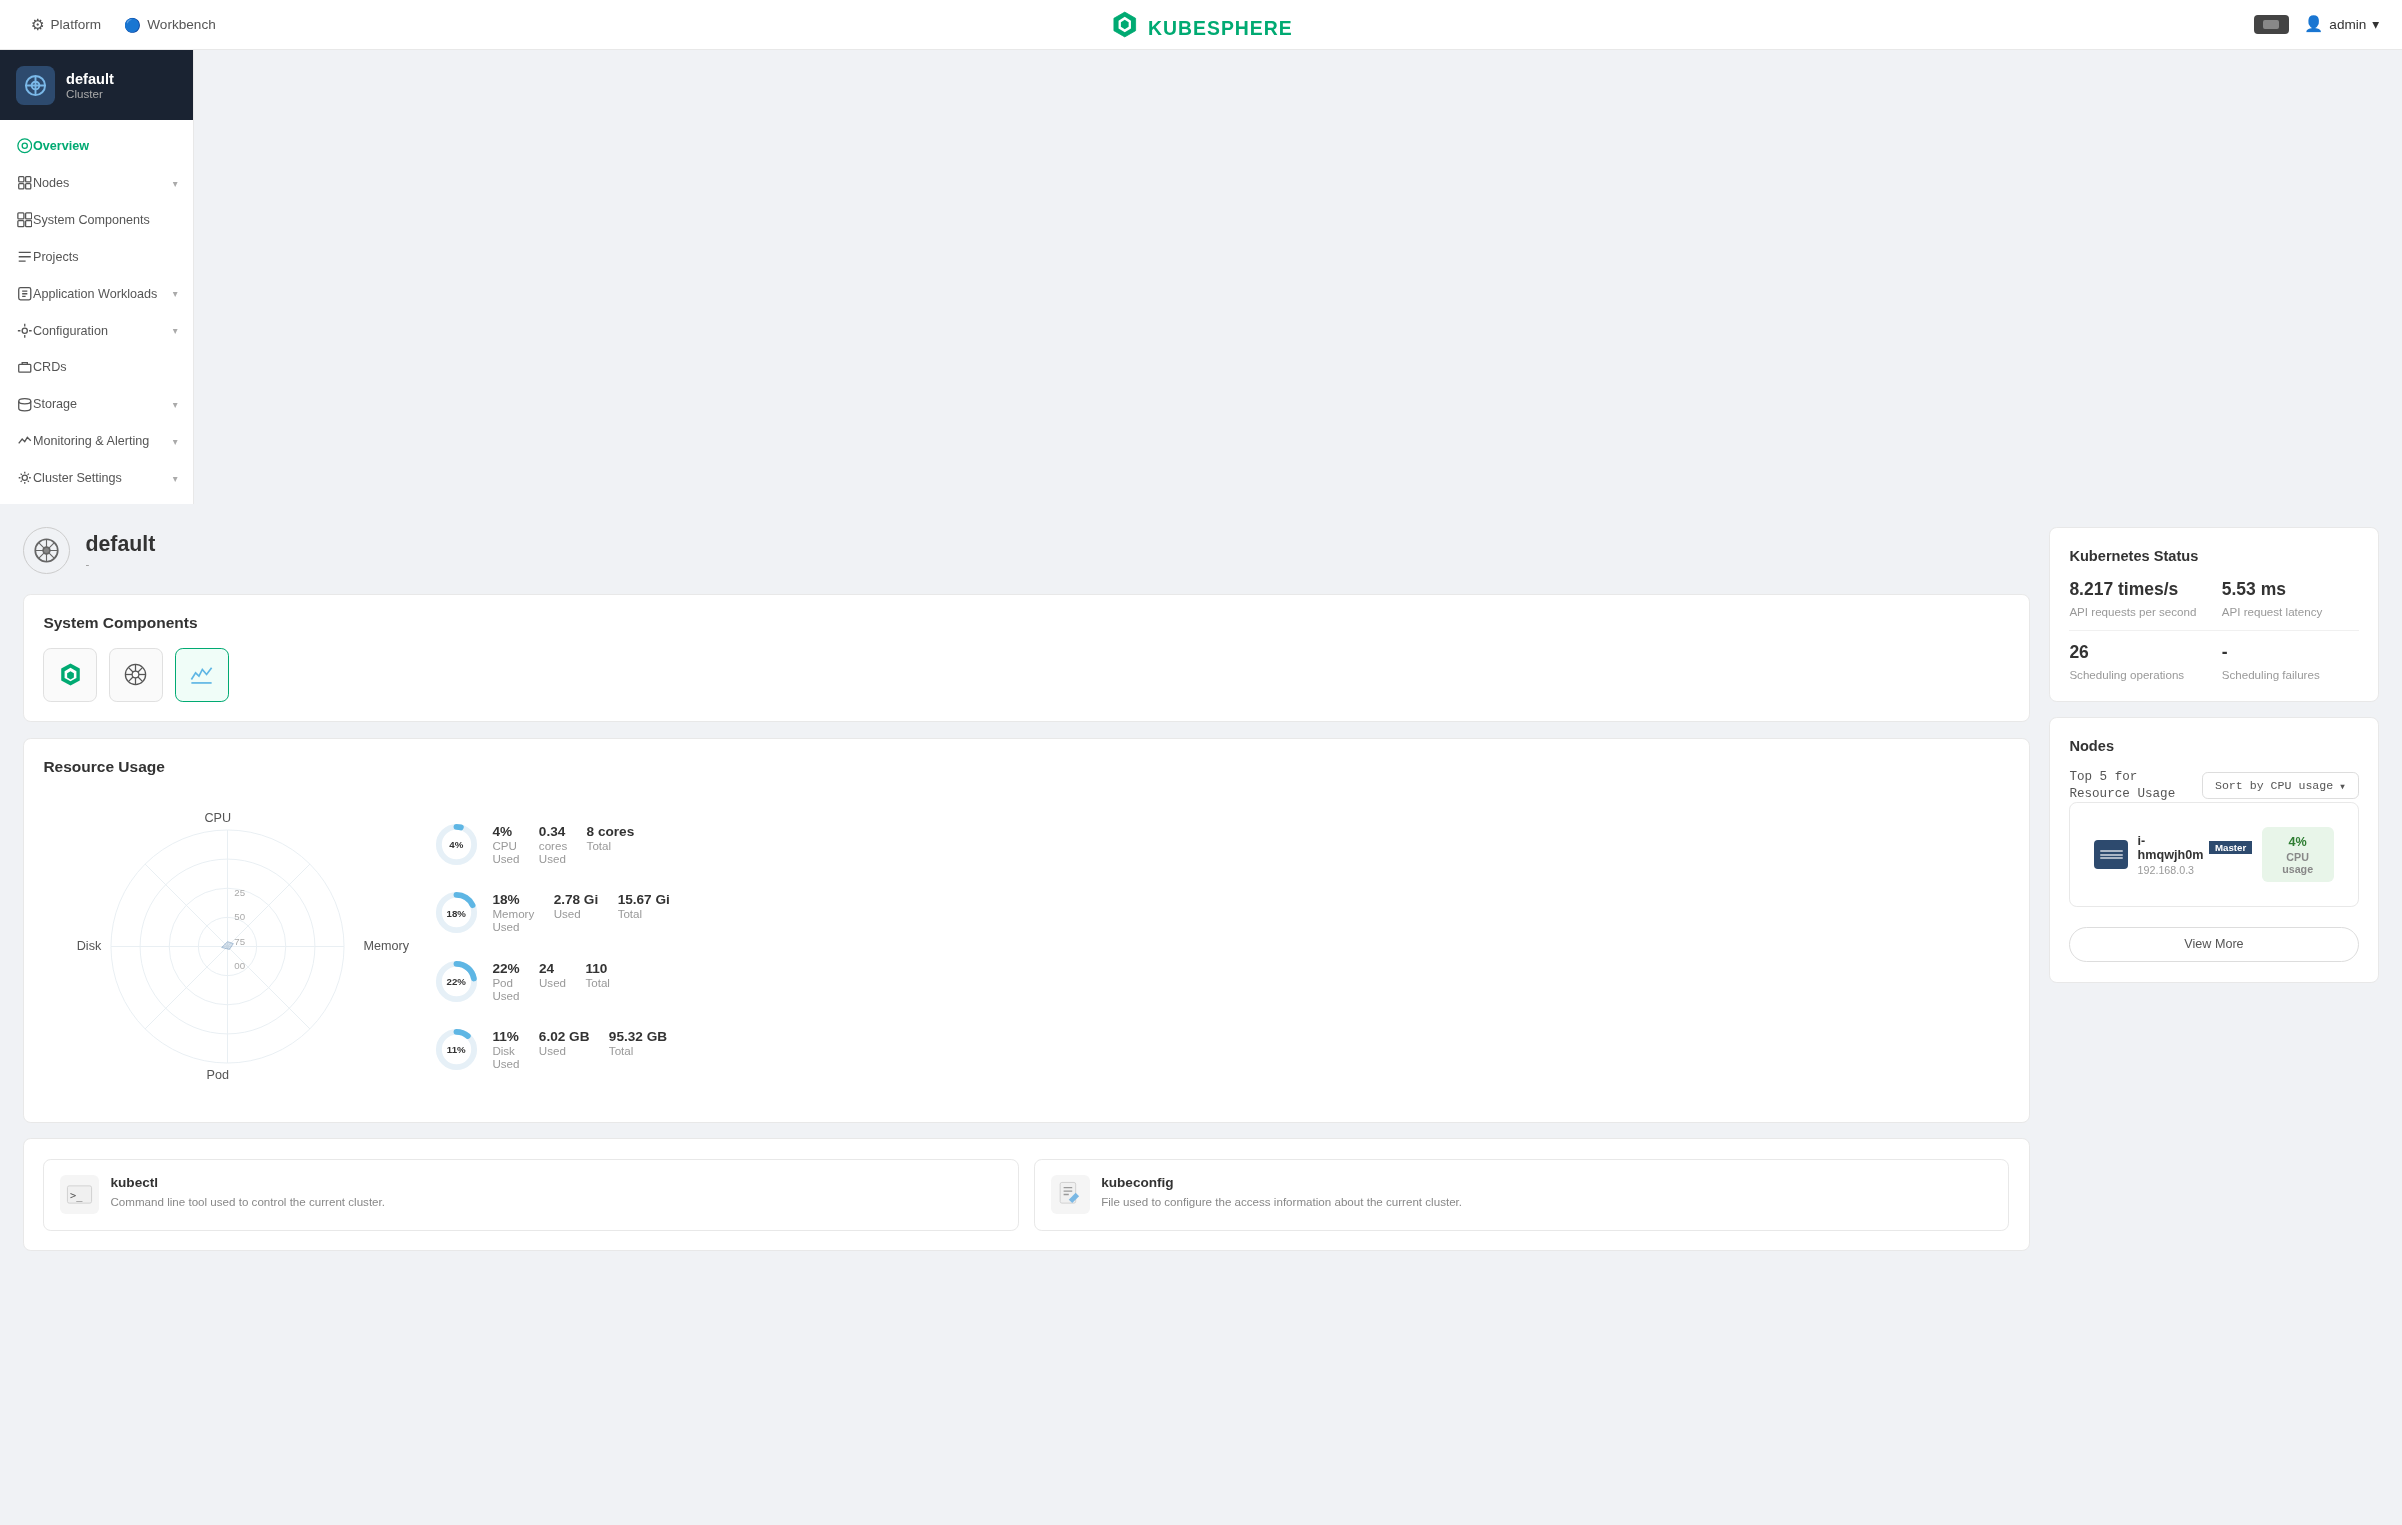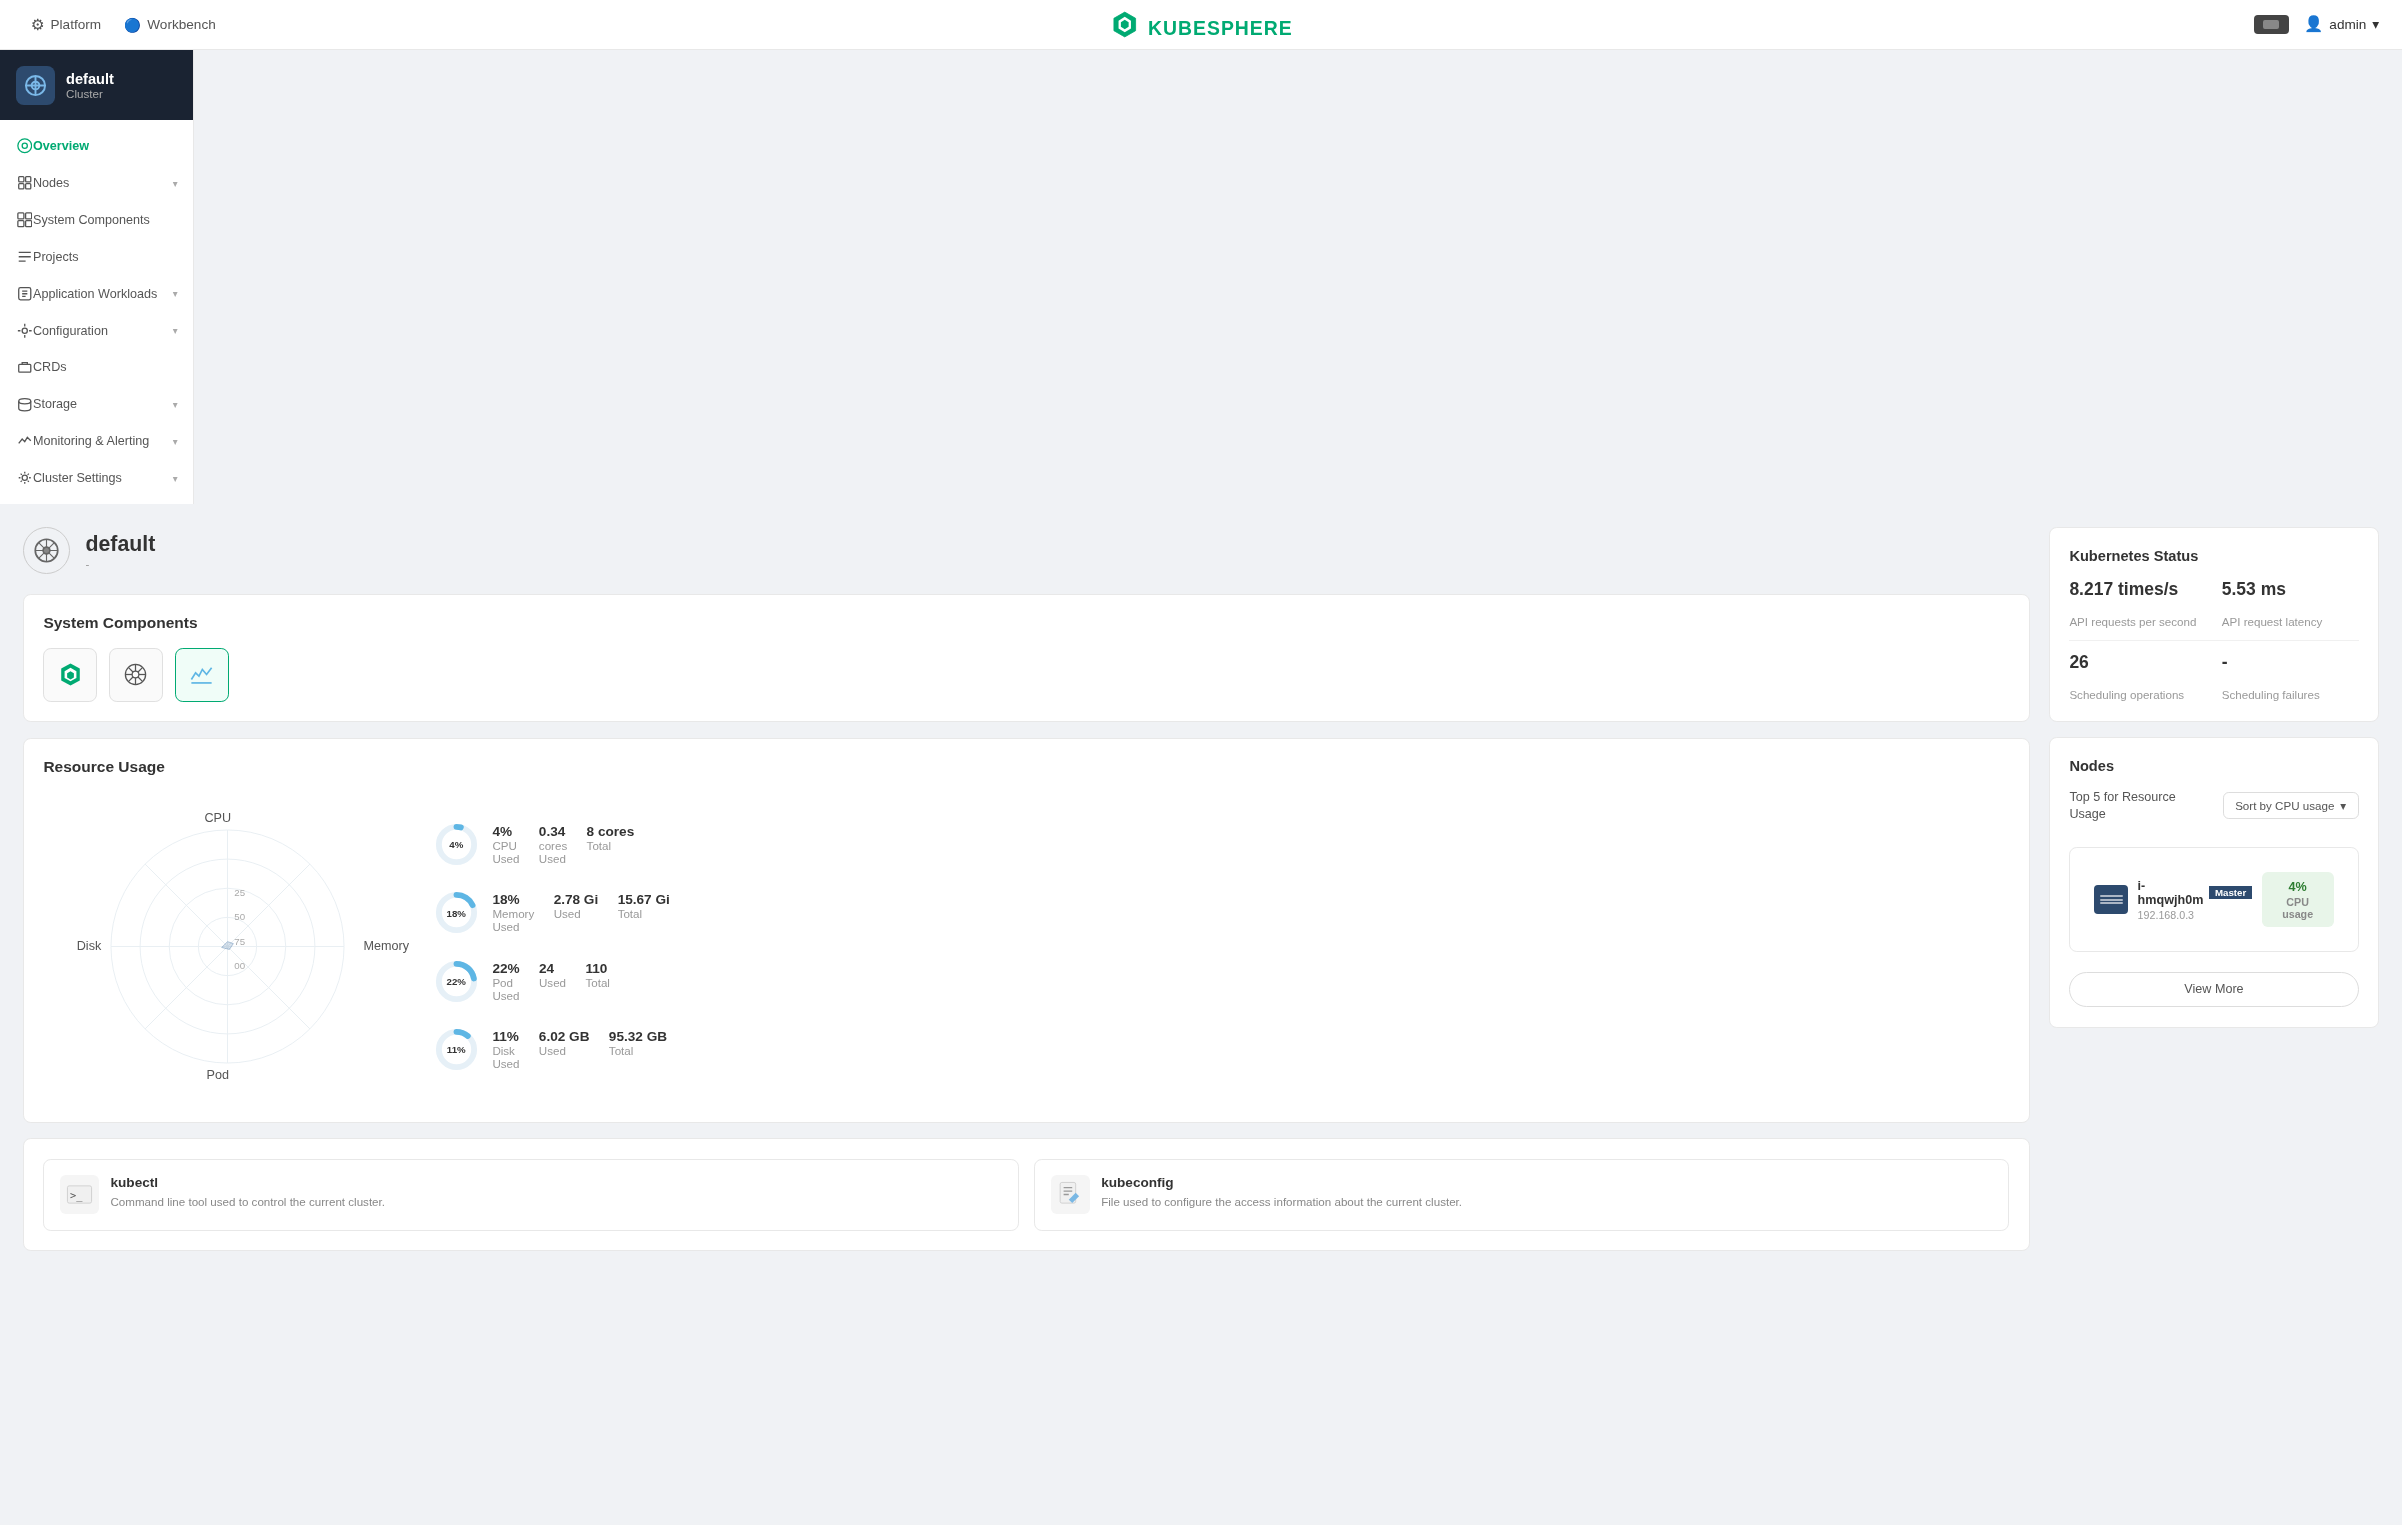--- a/index.html
+++ b/index.html
@@ -149,27 +149,27 @@
       flex-shrink: 0;
     }
     .tool-name { font-weight: 600; font-size: 13.6px; margin-bottom: 3.9px; }
     .tool-desc { font-size: 11.6px; color: #888; line-height: 1.4; }
 
     
     .k8s-status { background: #fff; border-radius: 7.8px; border: 1px solid #e8e8e8; padding: 19.4px; margin-bottom: 15.5px; }
     .k8s-title { font-size: 14.6px; font-weight: 600; margin-bottom: 15.5px; }
     .k8s-metrics { display: grid; grid-template-columns: 1fr 1fr; gap: 15.5px; }
     .k8s-metric-val { font-size: 17.5px; font-weight: 700; color: #333; }
-    .k8s-metric-label { font-size: 11.6px; color: #999; margin-top: 15px; }
+    .k8s-metric-label { font-size: 11.6px; color: #999; margin-top: 5px; }
     .divider-h { height: 1px; background: #f0f0f0; margin: 11.6px 0; }
 
     
     .nodes-panel { background: #fff; border-radius: 7.8px; border: 1px solid #e8e8e8; padding: 19.4px; }
     .nodes-title { font-size: 14.6px; font-weight: 600; margin-bottom: 15.5px; }
-    .nodes-toolbar { display: flex; align-items: center; justify-content: space-between; margin-bottom: 25px; gap: 7.8px; }
+    .nodes-toolbar { display: flex; align-items: center; justify-content: space-between; margin-bottom: 0; gap: 7.8px; font-family: Liberation Mono, monospace; }
     .top5-label { font-size: 12.6px; color: #555; line-height: 1.3; }
     .sort-dropdown {
       display: flex; align-items: center; gap: 5.8px;
       border: 1px solid #ddd; border-radius: 5.8px;
       padding: 5.8px 11.6px; cursor: pointer; background: #fff;
       font-size: 11.6px; color: #555; white-space: nowrap;
     }
     .node-row {
       display: flex; align-items: center; gap: 9.7px;
       padding: 24px;

